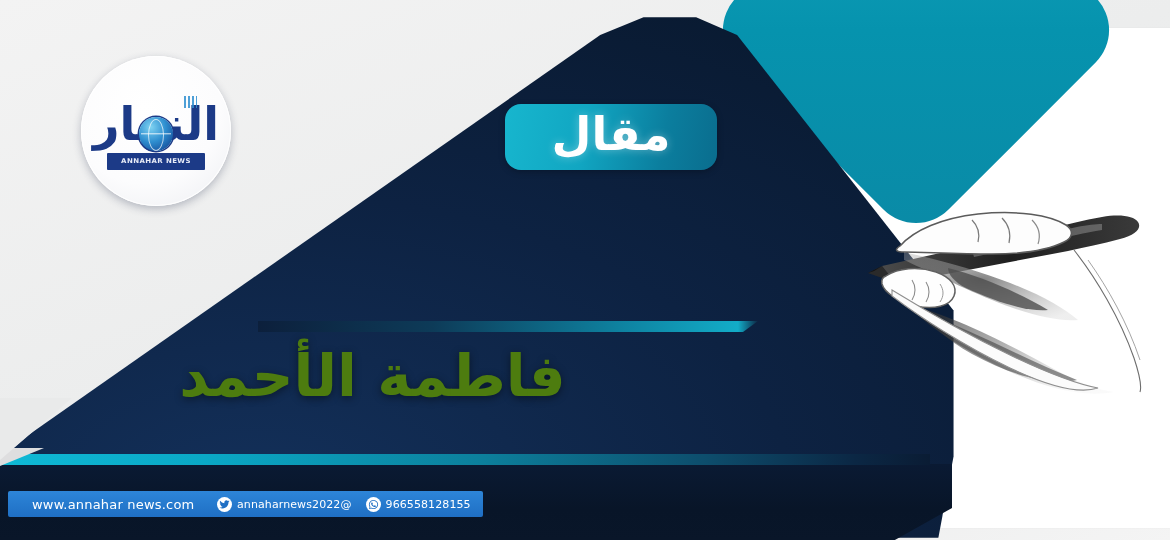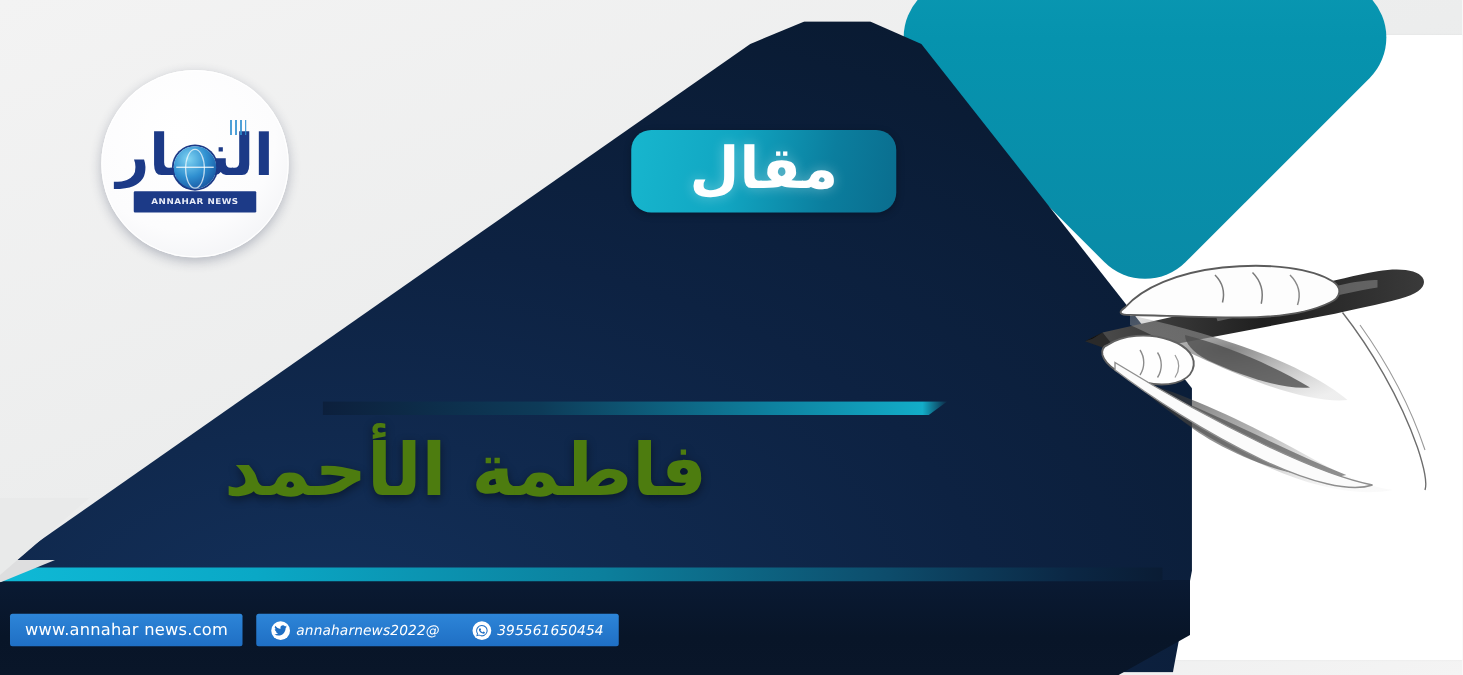--- a/index.html
+++ b/index.html
@@ -215,40 +215,39 @@
     color:#4d7c0f;
     letter-spacing:1px;
     text-shadow:0 2px 8px rgba(0,0,0,.45);
   }
 
   
   .url-pill{
     position:absolute;
     left:8px; top:491px;
     height:26px;
-    padding:0 12px;
+    padding:0 24px;
     background:linear-gradient(180deg,#2d85d8 0%,#1f6fc4 100%);
     display:flex; align-items:center;
     border-radius:2px;
   }
   .url-pill span{
     font-size:13px;
     color:#ffffff;
     letter-spacing:.2px;
     white-space:nowrap;
   }
   .social-pill{
     position:absolute;
     left:205px; top:491px;
     height:26px;
     padding:12px 12px;
     background:linear-gradient(180deg,#2d85d8 0%,#1f6fc4 100%);
-    display:flex; align-items:center; gap:26px;
+    display:flex; align-items:center; gap:14px;
     border-radius:2px;
-    font-style:italic;
   }
   .social-item{
     display:flex; align-items:center; gap:5px;
   }
   .social-item span{
     font-size:11px;
     color:#ffffff;
     white-space:nowrap;
     letter-spacing:.1px;
   }
@@ -367,17 +366,17 @@
           </svg>
       </span>
       <span>annaharnews2022@</span>
     </div>
     <div class="social-item">
       <span class="ic">
         <svg width="11" height="11" viewBox="0 0 24 24">
             <path fill="#1f6fc4" d="M12 2A10 10 0 0 0 3.5 17.2L2.2 22l4.9-1.3A10 10 0 1 0 12 2zm0 1.8a8.2 8.2 0 1 1-4.3 15.2l-.3-.2-2.9.8.8-2.8-.2-.3A8.2 8.2 0 0 1 12 3.8zm-3.6 4c-.2 0-.5.1-.7.4-.3.3-.9.9-.9 2.1s.9 2.4 1 2.6c.1.2 1.8 2.8 4.4 3.8 2.2.9 2.6.7 3.1.6.5 0 1.5-.6 1.7-1.2.2-.6.2-1.1.2-1.2l-.6-.4-1.6-.8c-.2-.1-.4-.1-.6.1l-.8 1c-.1.2-.3.2-.5.1-.2-.1-1-.4-2-1.3-.7-.7-1.2-1.5-1.4-1.7-.1-.2 0-.4.1-.5l.4-.5.3-.5v-.5l-.8-1.8c-.2-.4-.4-.4-.5-.4h-.3z"></path>
           </svg>
       </span>
-      <span>395561650454</span>
+      <span>966558128155</span>
     </div>
   </div>
 
 </div>
 
 </body></html>

